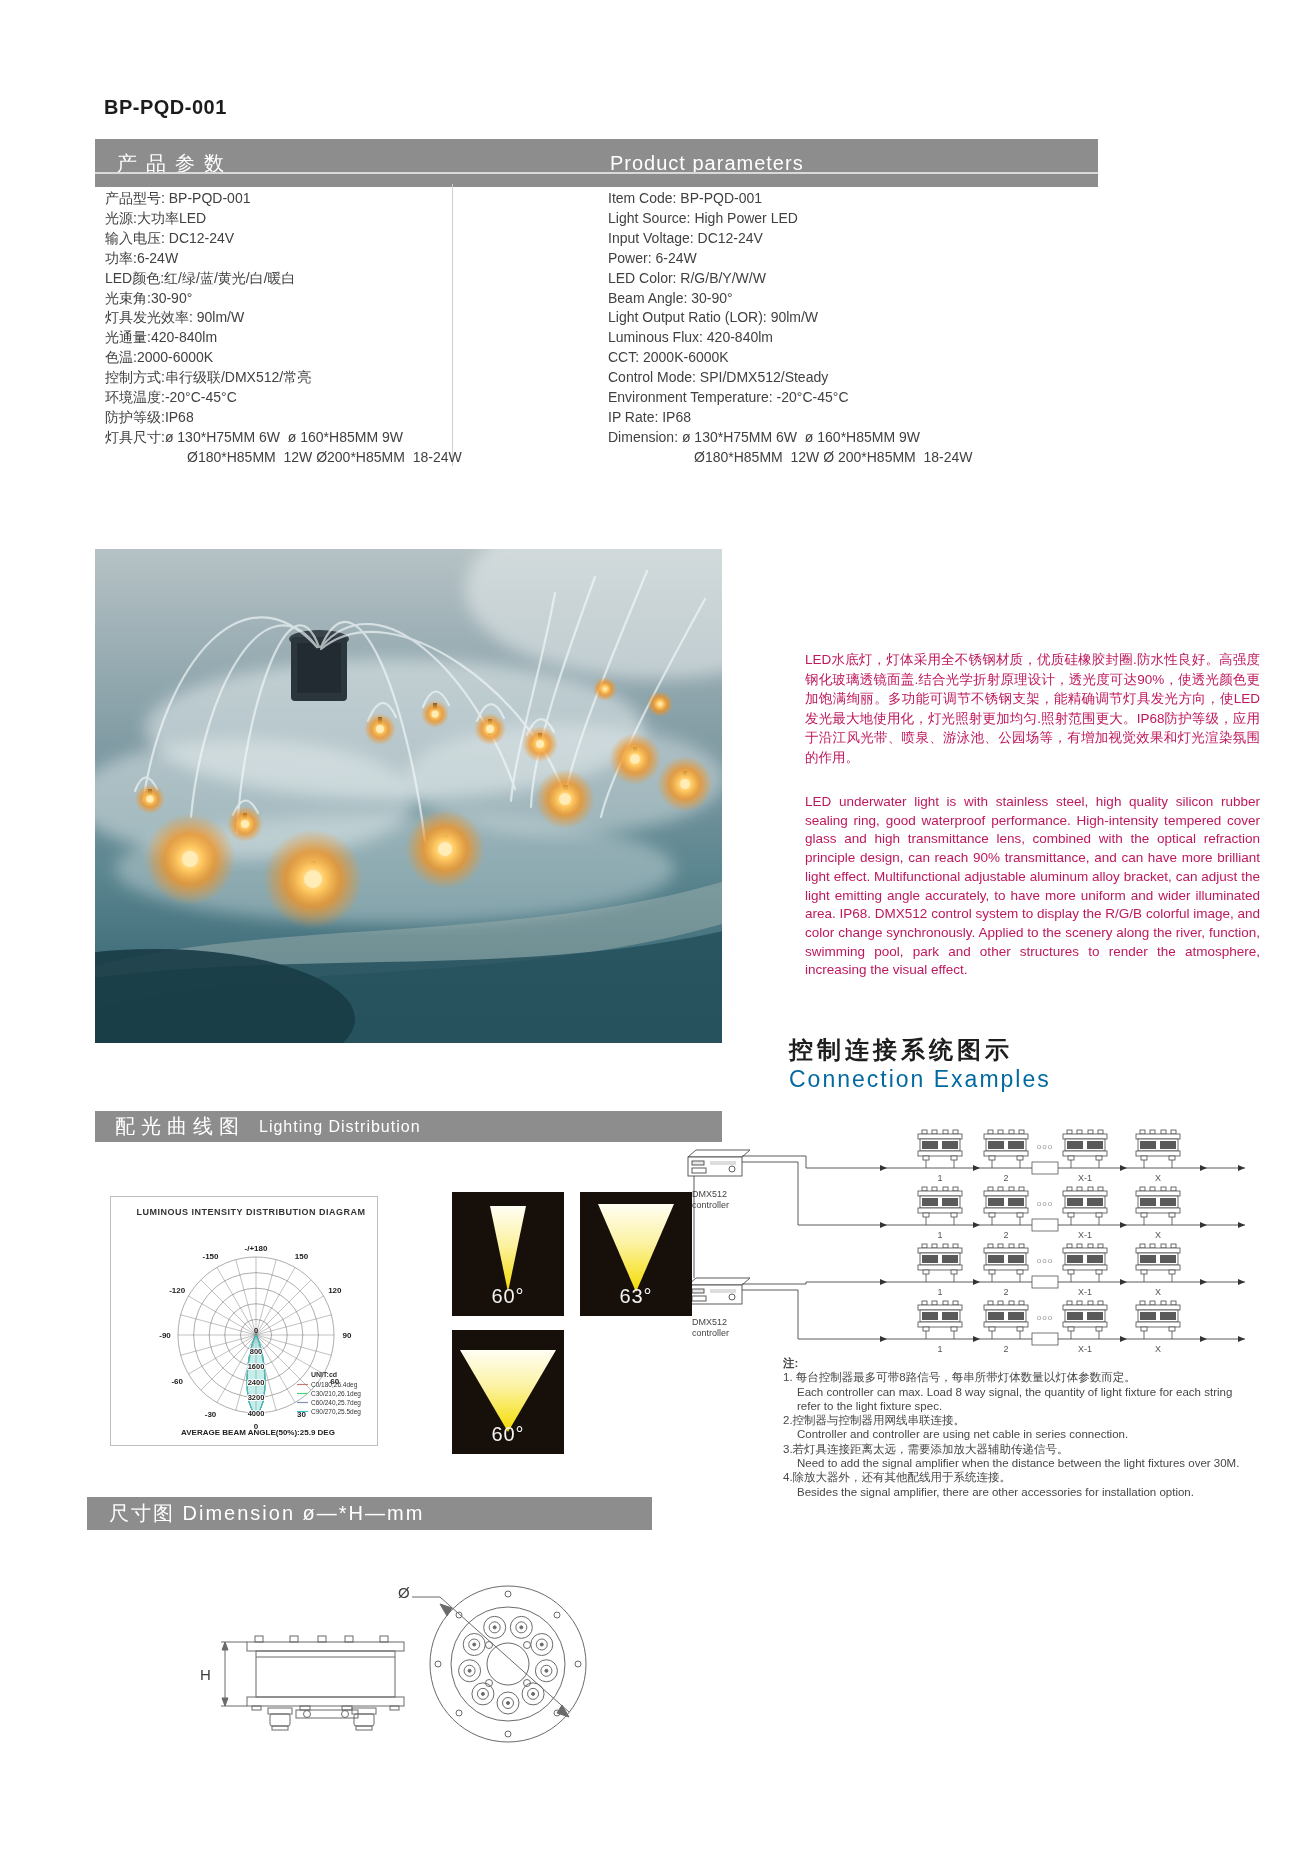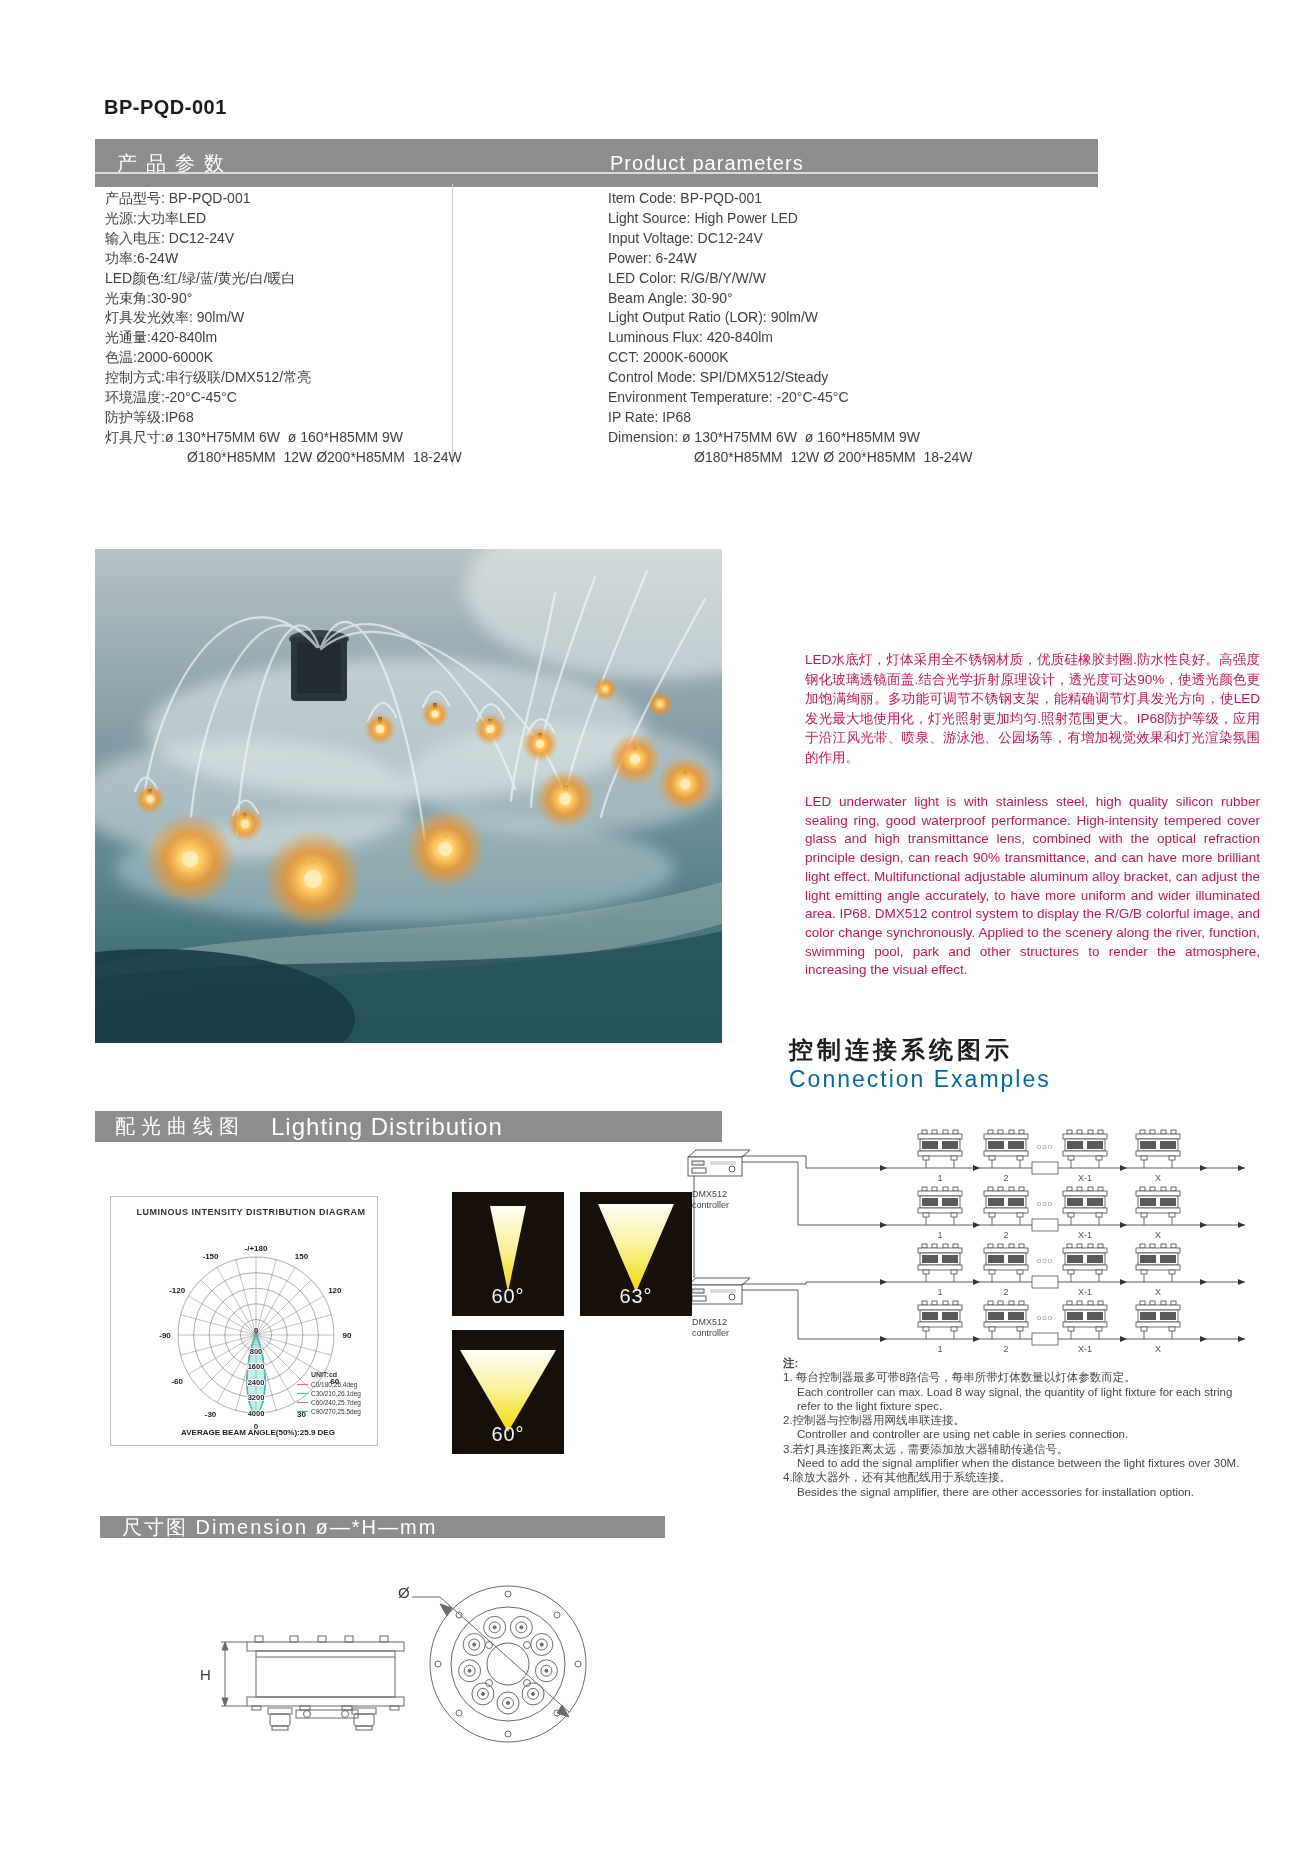--- a/index.html
+++ b/index.html
@@ -31,28 +31,28 @@
   .conn-title-cn{left:789px;top:1034px;font-size:24px;font-weight:700;letter-spacing:4px;color:#1e1e1e;}
   .conn-title-en{left:789px;top:1066px;font-size:23px;letter-spacing:2px;color:#0369a1;}
   .conn-svg{left:655px;top:1112px;}
   
   .notes{left:783px;top:1356px;width:472px;font-size:11.5px;line-height:14.3px;color:#474747;}
   .note-line.en{padding-left:14px;}
   .note-line.nh{font-weight:bold;}
   
   .bar-light{left:95px;top:1111px;width:627px;height:31px;}
   .bar-light .cn{position:absolute;left:20px;font-size:20px;letter-spacing:6px;}
-  .bar-light .en{position:absolute;left:176px;font-size:24px;letter-spacing:1px;text-align:right;}
+  .bar-light .en{position:absolute;left:164px;font-size:16px;letter-spacing:1px;text-align:right;}
   .polar-box{left:110px;top:1196px;width:266px;height:248px;border:1px solid #bfbfbf;background:#fff;}
   
   .tile{position:absolute;width:112px;height:124px;background:#17100a;}
   .tile svg{position:absolute;left:0;top:0;}
   .tile .deg{position:absolute;width:100%;text-align:center;bottom:8px;color:#f4f4f4;font-size:20px;letter-spacing:1px;}
   
-  .bar-dim{left:100px;top:1497px;width:565px;height:22px;margin-top:19px;}
+  .bar-dim{left:87px;top:1497px;width:565px;height:33px;}
   .bar-dim .lbl{position:absolute;left:22px;font-size:20px;letter-spacing:2px;}
   .dims-svg{left:150px;top:1555px;}
 </style>
 </head>
 <body>
 
 <div class="page">
 
   <svg width="0" height="0" style="position:absolute" aria-hidden="true">
     <defs>

